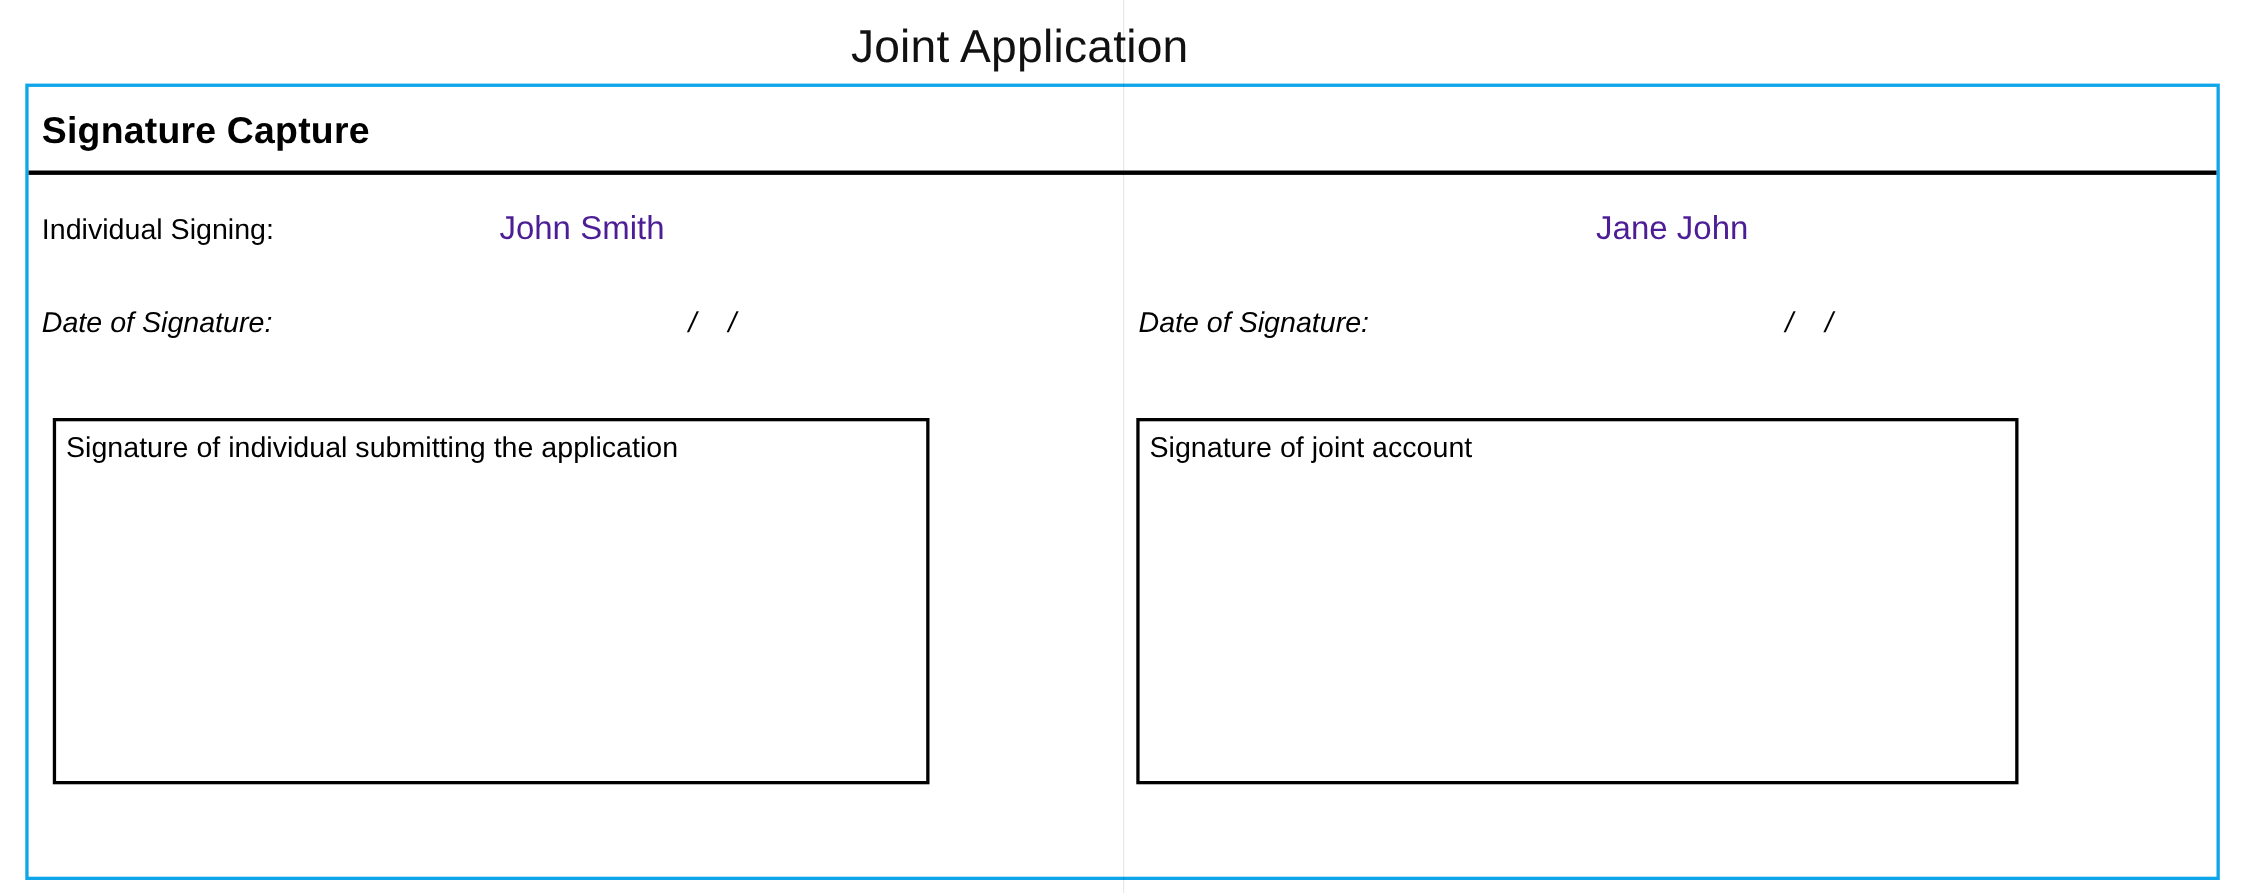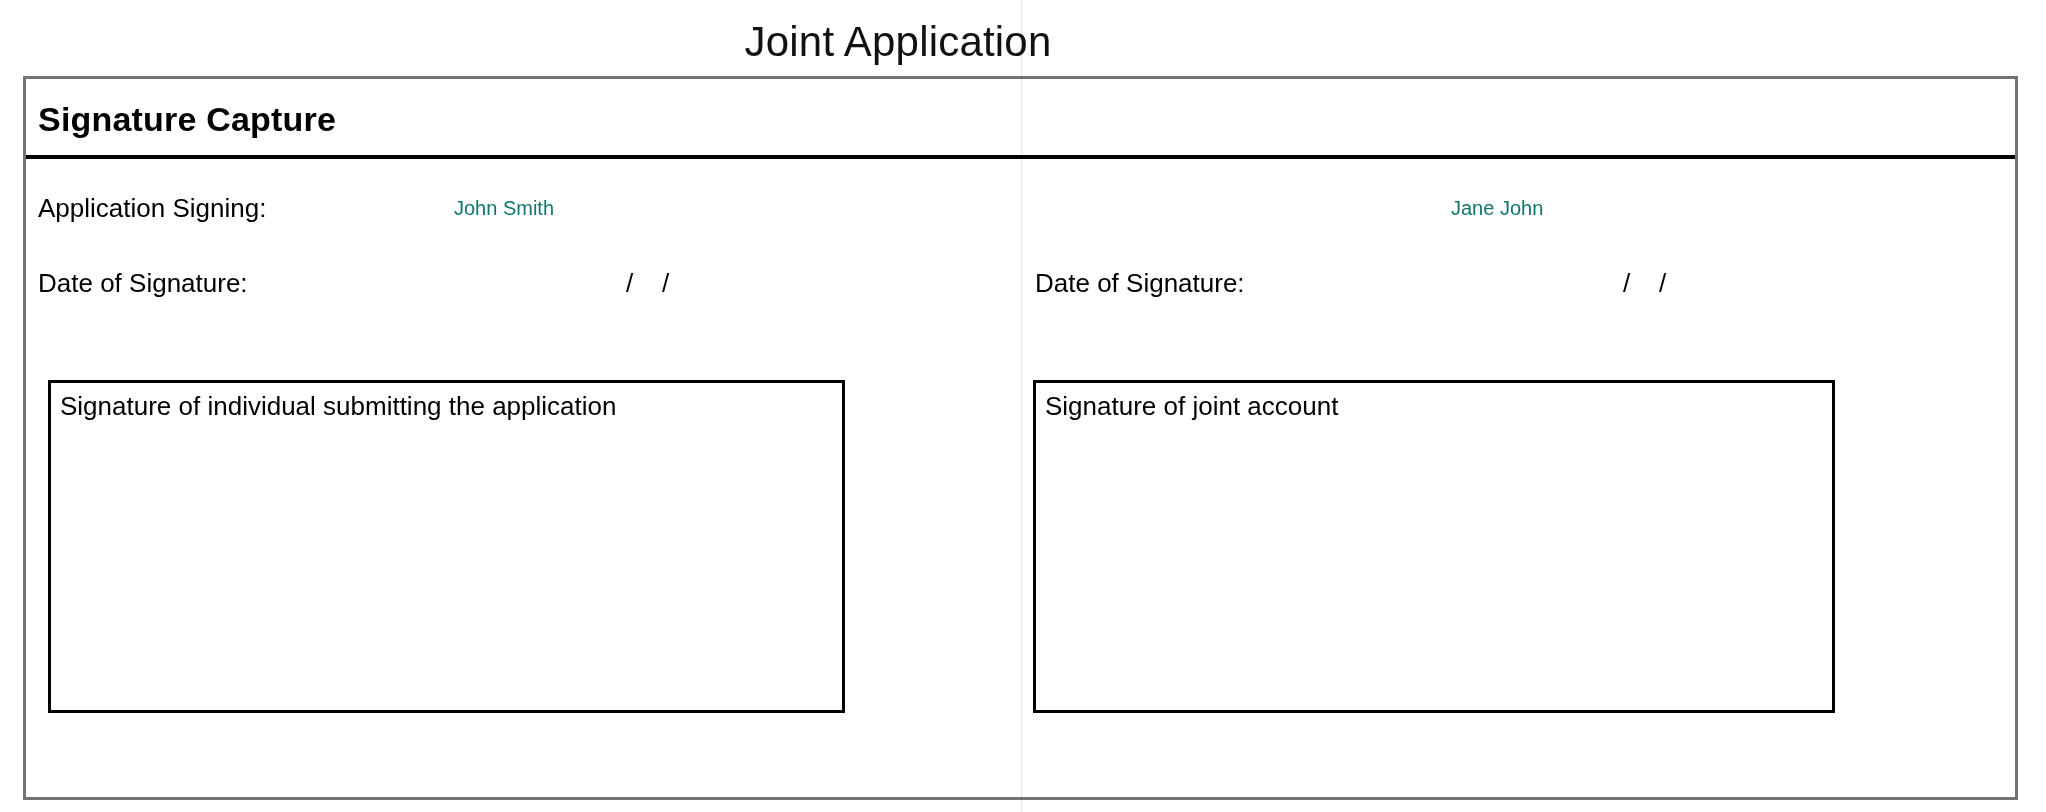--- a/index.html
+++ b/index.html
@@ -21,30 +21,31 @@
     position: absolute;
     top: 16px;
     left: 0;
     width: 1796px;
     text-align: center;
     font-size: 42px;
     font-weight: 400;
     line-height: 52px;
     letter-spacing: 0.2px;
     color: #111111;
+    padding-left: 29px;
   }
 
   
   .section {
     position: absolute;
     left: 23px;
     top: 76px;
     width: 1995px;
     height: 724px;
-    border: 3px solid #737373;
+    border: 3px solid #0ea5e9;
     box-sizing: border-box;
     background: #ffffff;
   }
 
   .section-header {
     position: absolute;
     left: 0;
     top: 0;
     width: 100%;
     height: 80px;
@@ -80,39 +81,39 @@
   .col-right { left: 997px; width: 995px; }
 
   
   .field-row {
     position: absolute;
     height: 34px;
     left: 0;
     width: 100%;
   }
   .row-name { top: 32px; }
-  .row-date { top: 107px; }
+  .row-date { top: 117px; font-style: italic; }
 
   .field-label {
     position: absolute;
     left: 12px;
     top: 0;
     font-size: 26px;
     line-height: 34px;
     white-space: nowrap;
     color: #000000;
   }
   .field-value {
     position: absolute;
     left: 428px;
     top: 0;
-    font-size: 20px;
+    font-size: 30px;
     line-height: 34px;
     white-space: nowrap;
-    color: #0f766e;
+    color: #4c1d95;
   }
   .date-value {
     position: absolute;
     left: 600px;
     top: 0;
     font-size: 26px;
     line-height: 34px;
     white-space: pre;
     color: #000000;
     letter-spacing: 0px;
@@ -163,21 +164,21 @@
 
   <div class="section-header">
     <div class="section-header-title">Signature Capture</div>
   </div>
 
   <div class="section-body">
 
     <div class="col col-left">
 
       <div class="field-row row-name">
-        <span class="field-label">Application Signing:</span>
+        <span class="field-label">Individual Signing:</span>
         <span class="field-value">John Smith</span>
       </div>
 
       <div class="field-row row-date">
         <span class="field-label">Date of Signature:</span>
         <span class="date-value">/    /</span>
       </div>
 
       <div class="sig-box">
         <span class="sig-box-caption">Signature of individual submitting the application</span>

